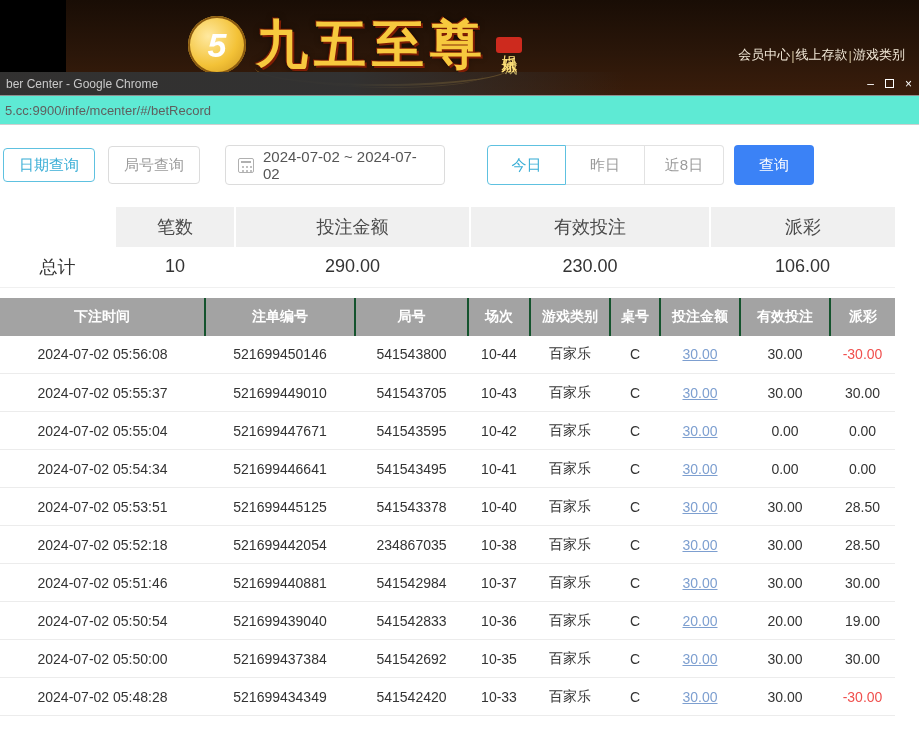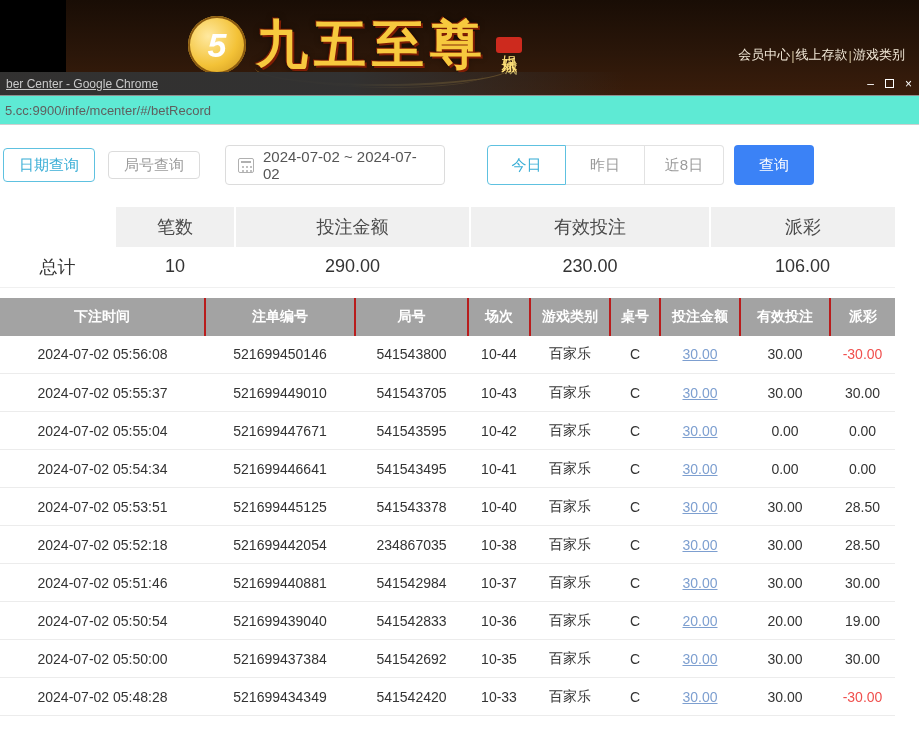--- a/index.html
+++ b/index.html
@@ -24,36 +24,36 @@
   .logo-badge { margin-left:8px; background:#cd2a1e; color:#ffe27a; font-size:16px; line-height:1.15;
     padding:5px 4px; border-radius:3px; writing-mode:vertical-rl; letter-spacing:2px; }
   .top-nav { position:absolute; right:14px; top:46px; color:#f2e9d8; font-size:13px;
     display:flex; gap:1px; align-items:center; }
   .top-nav .nav-link { color:#f2e9d8; cursor:pointer; }
   .nav-sep { color:#cbbb97; }
 
   
   .titlebar { position:absolute; left:0; top:72px; right:0; height:23px;
     background:linear-gradient(90deg, rgba(50,50,50,.97) 0%, rgba(50,50,50,.97) 38%, rgba(50,50,50,0) 68%);
-    display:flex; align-items:center; color:#c9c9c9; font-size:12px; padding-left:6px;text-decoration:underline; }
+    display:flex; align-items:center; color:#c9c9c9; font-size:12px; padding-left:6px; }
   .win-controls { position:absolute; right:4px; top:0; height:23px; display:flex; align-items:center; gap:8px; }
   .ctrl { color:#fff; font-size:12px; width:13px; text-align:center; cursor:pointer; }
   .ctrl-restore { width:9px; height:9px; border:1px solid #fff; cursor:pointer; }
 
   
   .url-bar { height:30px; background:#5eead4; border-top:1px solid #8f8f8f; border-bottom:1px solid #cfcfcf;
     display:flex; align-items:center; padding-left:5px; font-size:13px; color:#5f5f5f; }
 
   
   .content { padding-top:20px; }
   .toolbar { display:flex; align-items:center; margin-left:3px; }
   .btn { border-radius:4px; font-size:15px; display:flex; align-items:center; justify-content:center;
     background:#fff; cursor:pointer; }
   .btn-cyan-outline { border:1px solid #5ec1e0; color:#39aed6; height:34px; padding:0 15px; }
-  .btn-gray-outline { border:1px solid #dcdcdc; color:#9b9b9b; height:28px; padding:0 15px; margin-left:13px; }
+  .btn-gray-outline { border:1px solid #dcdcdc; color:#9b9b9b; height:38px; padding:0 15px; margin-left:13px; }
   .date-box { margin-left:25px; height:40px; width:220px; border:1px solid #dcdcdc; border-radius:4px;
     display:flex; align-items:center; padding:0 12px; gap:9px; color:#555; font-size:15px; cursor:pointer; }
   .cal-icon { width:16px; height:15px; border:1px solid #b0b0b0; border-radius:2px; position:relative; flex:0 0 auto; }
   .cal-icon::before { content:""; position:absolute; top:2px; left:2px; right:2px; height:2px; background:#b0b0b0; }
   .cal-icon::after { content:""; position:absolute; top:7px; left:3px; width:2px; height:2px; background:#c0c0c0;
     box-shadow:4px 0 #c0c0c0, 8px 0 #c0c0c0, 0 4px #c0c0c0, 4px 4px #c0c0c0, 8px 4px #c0c0c0; }
   .btn-group { display:flex; margin-left:10px; }
   .gbtn { width:79px; height:40px; display:flex; align-items:center; justify-content:center;
     font-size:15px; background:#fff; cursor:pointer; }
   .gbtn-active { border:1px solid #5ec1e0; color:#39aed6; border-radius:4px 0 0 4px; position:relative; z-index:2;margin-left:32px; }
@@ -66,21 +66,21 @@
   .summary-table { margin-top:22px; border-collapse:collapse; table-layout:fixed; width:895px; font-size:18px; }
   .summary-table th { background:#f0f0f0; font-weight:normal; color:#4a4a4a; height:40px;
     border-right:2px solid #fff; text-align:center; }
   .summary-table th.blank { background:#fff; }
   .summary-table th:last-child { border-right:none; }
   .summary-table td { height:40px; text-align:center; color:#333; border-bottom:1px solid #f0f0f0; }
 
   
   .bet-table { margin-top:10px; border-collapse:collapse; table-layout:fixed; width:895px; font-size:14px; }
   .bet-table th { background:#a3a3a3; color:#fff; font-weight:bold; height:38px;
-    border-right:2px solid #b91c1c; text-align:center; }
+    border-right:2px solid #14532d; text-align:center; }
   .bet-table th:last-child { border-right:none; }
   .bet-table td { height:38px; text-align:center; color:#333; border-bottom:1px solid #ececec; }
   .amount-link { color:#7d9fd0; text-decoration:underline; cursor:pointer; }
   .payout.neg { color:#f0504e; }
 </style>
 </head>
 <body>
 
 <div class="screen">
 

